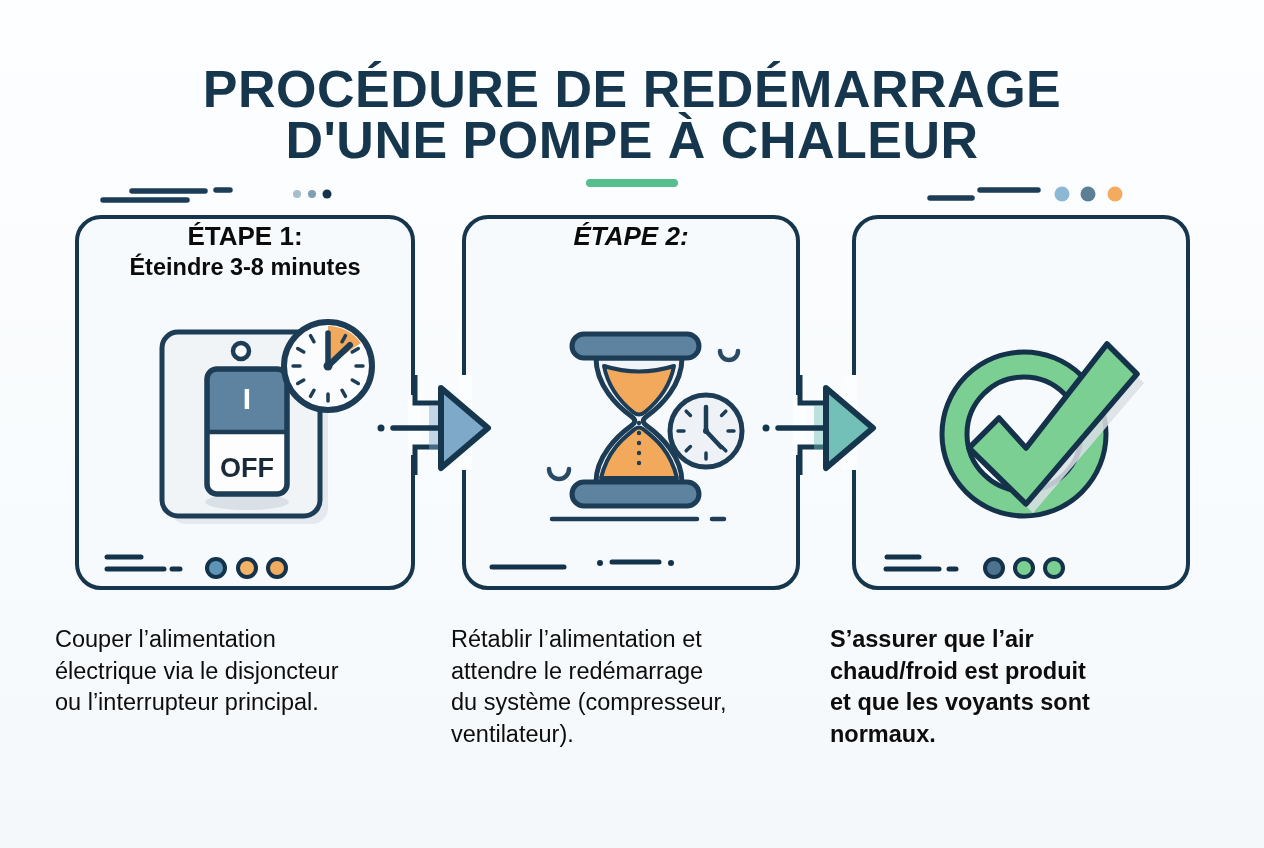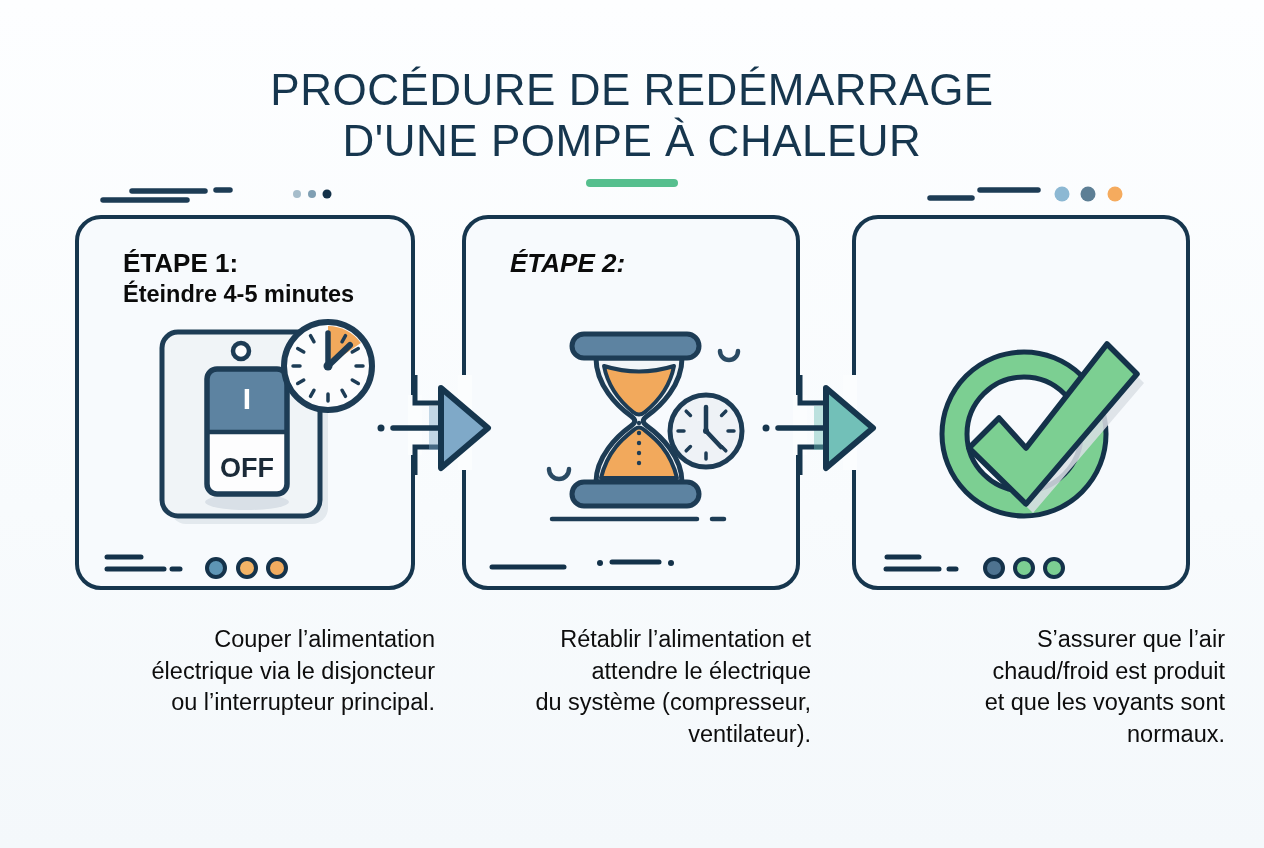--- a/index.html
+++ b/index.html
@@ -10,52 +10,52 @@
   *{margin:0;padding:0;box-sizing:border-box;}
   html,body{width:1264px;height:848px;}
   body{
     position:relative;overflow:hidden;
     font-family:"Liberation Sans",sans-serif;
     background:linear-gradient(180deg,#fdfeff 0%,#f8fbfd 60%,#f4f8fb 100%);
   }
   .lines{white-space:pre-line;}
   .title{
     position:absolute;left:0;top:64px;width:1264px;text-align:center;
-    color:var(--navy);font-weight:400;font-size:44px;line-height:51px;letter-spacing:.5px;
+    color:var(--navy);font-weight:700;font-size:52px;line-height:51px;letter-spacing:.5px;
   }
   .title-underline{
     position:absolute;left:586px;top:179px;width:92px;height:8px;border-radius:4px;
     background:var(--underline);
   }
   .deco{position:absolute;}
   .card{
     position:absolute;top:215px;height:375px;background:var(--card-bg);
     border:4.5px solid var(--navy);border-radius:26px;
   }
   .card-1{left:75px;width:340px;}
   .card-2{left:462px;width:338px;font-style:italic;}
   .card-3{left:852px;width:338px;}
-  .card-head{padding-top:28px;text-align:left;color:#0b0b0b;margin-left:44px;}
+  .card-head{padding-top:1px;text-align:center;color:#0b0b0b;}
   .card-head .h1{font-size:26px;font-weight:700;line-height:32px;}
   .card-head .h2{font-size:23.5px;font-weight:700;line-height:30px;}
   .icon{position:absolute;}
   .icon-switch{left:63px;top:95px;}
   .icon-hourglass{left:58px;top:100px;}
   .icon-check{left:53px;top:105px;}
   .bottom-row{position:absolute;left:0;top:330px;}
   .arrow{position:absolute;top:350px;width:132px;height:150px;z-index:5;}
   .arrow-1{left:371px;}
   .arrow-2{left:756px;}
   .desc{
-    position:absolute;top:624px;text-align:right;color:var(--ink);
+    position:absolute;top:624px;text-align:left;color:var(--ink);
     font-size:23.5px;line-height:31.5px;font-weight:500;
   }
   .desc-1{left:55px;width:380px;}
   .desc-2{left:451px;width:360px;}
-  .desc-3{left:865px;width:360px;}
+  .desc-3{left:830px;width:360px;font-weight:bold;}
   svg{display:block;}
 </style>
 </head>
 <body>
 
 <div class="title lines">PROCÉDURE DE REDÉMARRAGE
 D'UNE POMPE À CHALEUR</div>
 <div class="title-underline"></div>
 
 <svg class="deco" style="left:95px;top:178px;" width="245" height="28" viewBox="0 0 245 28">
@@ -75,21 +75,21 @@
     <line x1="5" y1="18" x2="47" y2="18"></line>
   </g>
   <circle cx="137" cy="14" r="7.5" fill="#8cb8d3"></circle>
   <circle cx="163" cy="14" r="7.5" fill="#5d7f95"></circle>
   <circle cx="190" cy="14" r="7.5" fill="#f5ab5e"></circle>
 </svg>
 
 <div class="card card-1">
   <div class="card-head">
     <div class="h1">ÉTAPE 1:</div>
-    <div class="h2">Éteindre 4-5 minutes</div>
+    <div class="h2">Éteindre 3-8 minutes</div>
   </div>
   <svg class="icon icon-switch" width="280" height="235" viewBox="0 0 280 235">
     <rect x="28" y="26" width="158" height="184" rx="16" fill="#e3e9ee"></rect>
     <rect x="20" y="18" width="158" height="184" rx="16" fill="#f0f4f7" stroke="#1d3c55" stroke-width="5"></rect>
     <circle cx="99" cy="37" r="8" fill="#fcfdfe" stroke="#1d3c55" stroke-width="4.5"></circle>
     <circle cx="99" cy="183" r="8" fill="#fcfdfe" stroke="#1d3c55" stroke-width="4.5"></circle>
     <ellipse cx="105" cy="188" rx="42" ry="8" fill="#d9e0e7"></ellipse>
     <path d="M65 65 q0 -10 10 -10 h60 q10 0 10 10 v53 h-80 Z" fill="#5d83a1"></path>
     <path d="M65 118 h80 v52 q0 10 -10 10 h-60 q-10 0 -10 -10 Z" fill="#fdfdfe"></path>
     <rect x="65" y="55" width="80" height="125" rx="10" fill="none" stroke="#1d3c55" stroke-width="5.5"></rect>
@@ -214,19 +214,19 @@
   <rect x="58" y="56" width="14" height="44" fill="#72c0b8" opacity="0.45"></rect>
   <circle cx="10" cy="78" r="3.5" fill="#16364e"></circle>
   <line x1="22" y1="78" x2="80" y2="78" stroke="#16364e" stroke-width="5.5" stroke-linecap="round"></line>
   <polygon points="70,38 117,78 70,118" fill="#72c0b8" stroke="#16364e" stroke-width="6" stroke-linejoin="round"></polygon>
 </svg>
 
 <div class="desc desc-1 lines">Couper l’alimentation
 électrique via le disjoncteur
 ou l’interrupteur principal.</div>
 <div class="desc desc-2 lines">Rétablir l’alimentation et
-attendre le électrique
+attendre le redémarrage
 du système (compresseur,
 ventilateur).</div>
 <div class="desc desc-3 lines">S’assurer que l’air
 chaud/froid est produit
 et que les voyants sont
 normaux.</div>
 
 </body></html>

